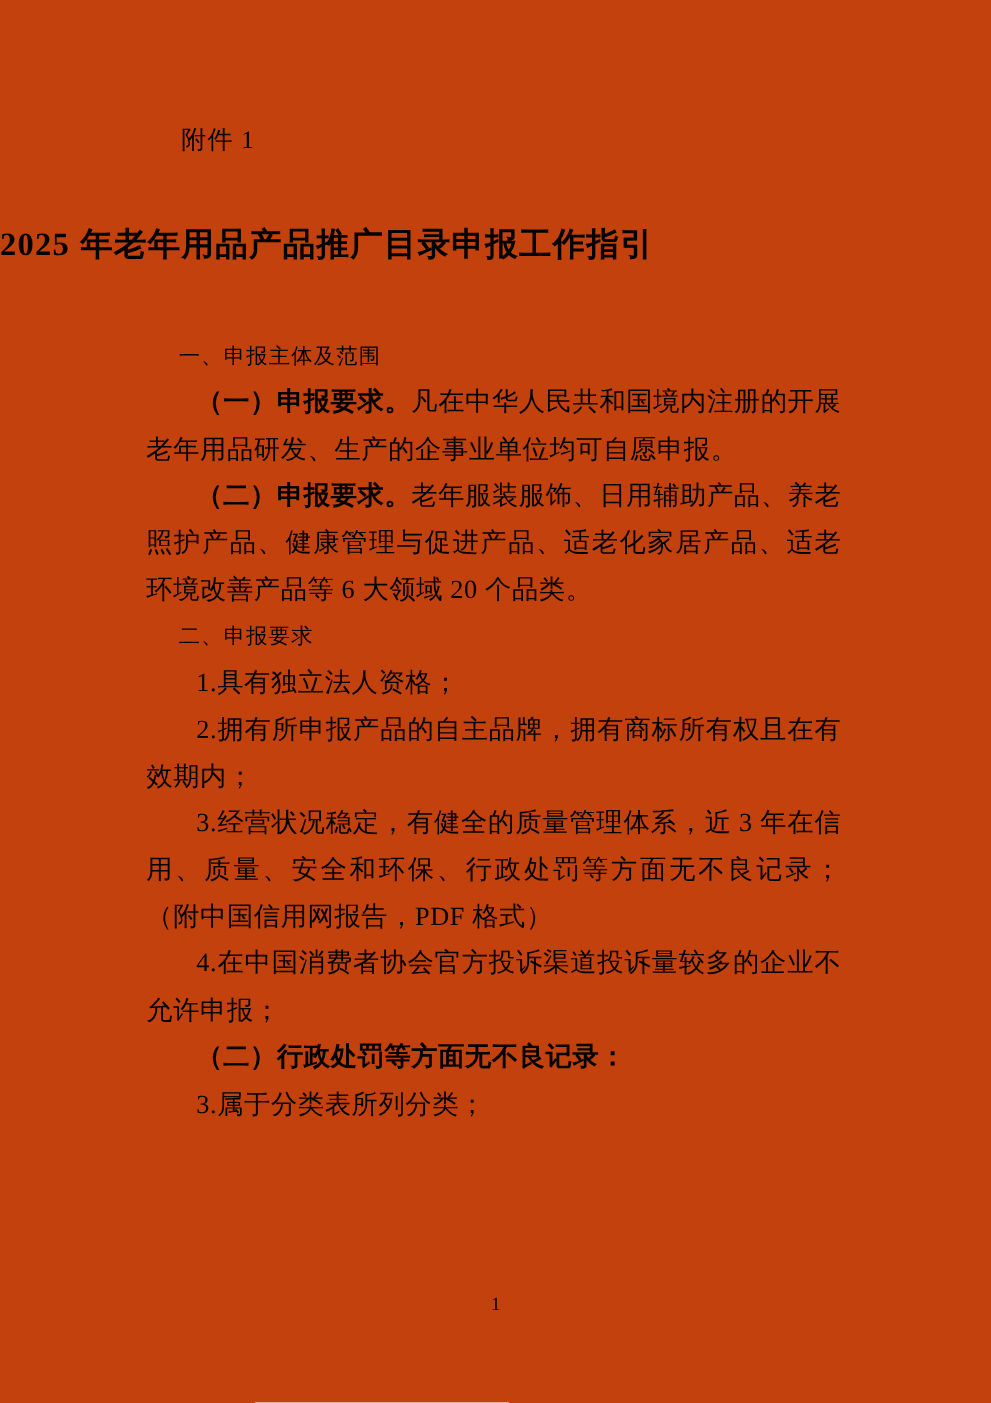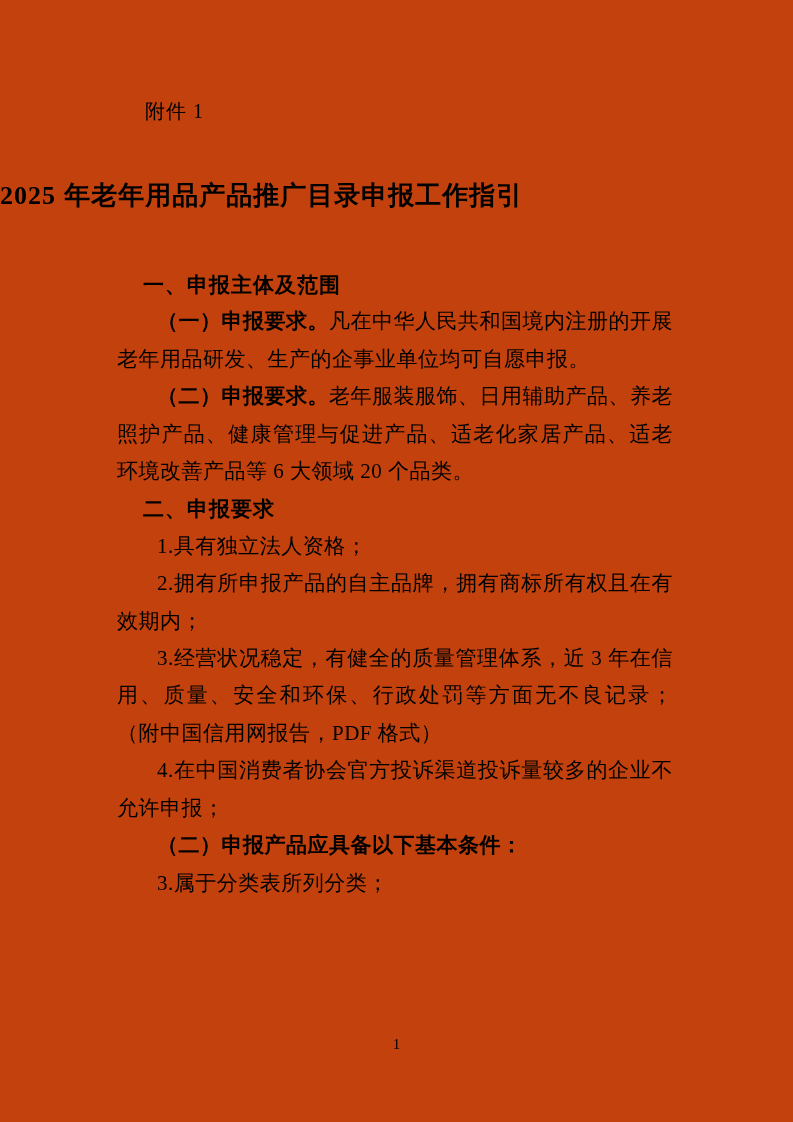--- a/index.html
+++ b/index.html
@@ -40,23 +40,23 @@
     font-family: "Liberation Serif", "DejaVu Serif", serif;
   }
   .body-block {
     position: absolute;
     left: 117px;
     top: 266px;
     width: 556px;
   }
   .section-heading {
     margin: 0;
-    font-size: 21px;
+    font-size: 17px;
     line-height: 37.4px;
-    font-weight: bold;
+    font-weight: normal;
     letter-spacing: 1px;
     text-indent: 26px;
     font-family: "Liberation Sans", "DejaVu Sans", sans-serif;
   }
   .para {
     margin: 0;
     font-size: 21px;
     line-height: 37.4px;
     letter-spacing: 0.5px;
     text-align: justify;
@@ -98,21 +98,21 @@
 
     <p class="para"><span>1.具有独立法人资格；</span></p>
 
     <p class="para"><span>2.拥有所申报产品的自主品牌，拥有商标所有权且在有效期内；</span></p>
 
     <p class="para"><span>3.经营状况稳定，有健全的质量管理体系，近 3 年在信用、质量、安全和环保、行政处罚等方面无不良记录；（附中国信用网报告，PDF 格式）</span></p>
 
     <p class="para"><span>4.在中国消费者协会官方投诉渠道投诉量较多的企业不允许申报；</span></p>
 
 
-    <p class="para"><span class="lead">（二）申报产品应具备以下基本条件：</span><span></span></p>
+    <p class="para"><span class="lead">（二）行政处罚等方面无不良记录：</span><span></span></p>
 
     <p class="para"><span>3.属于分类表所列分类；</span></p>
 
   </div>
 
   <div class="page-number">1</div>
 
 </div>
 
 </body></html>

